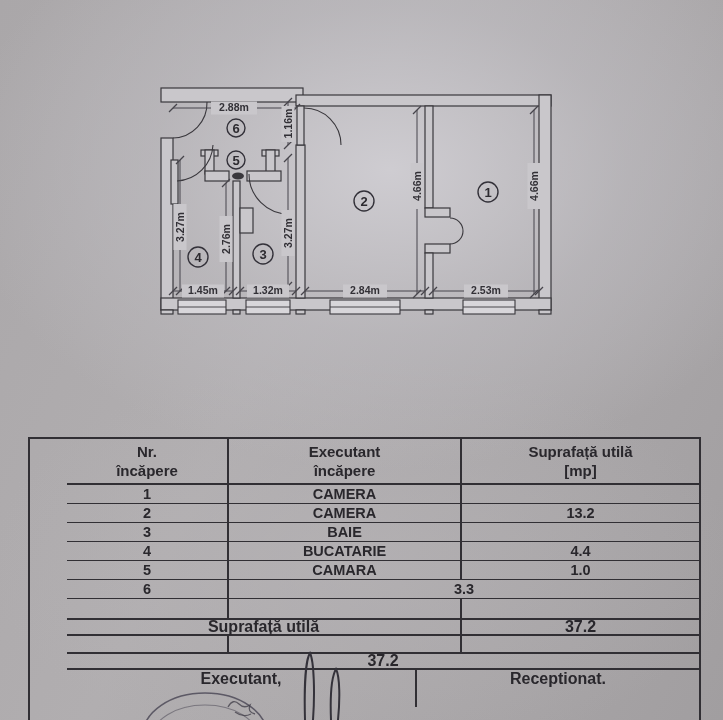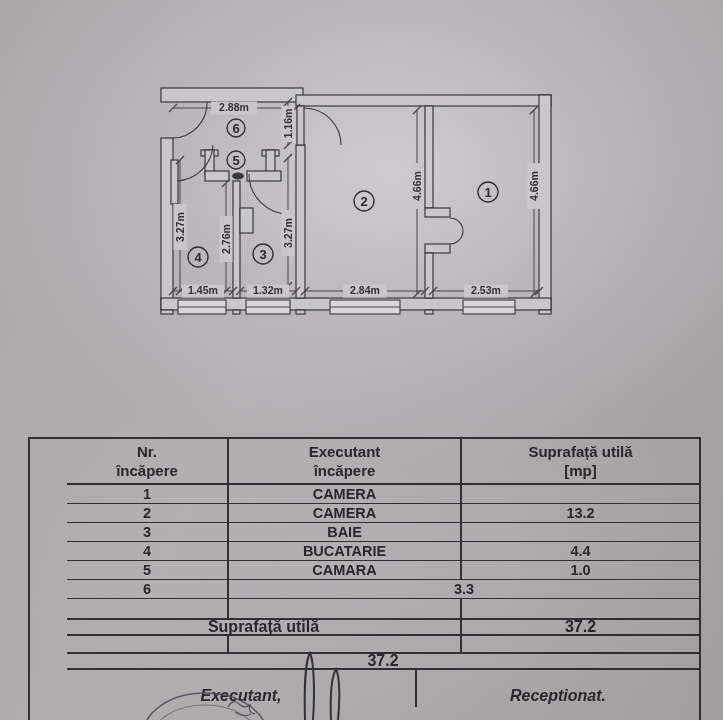--- a/index.html
+++ b/index.html
@@ -30,21 +30,21 @@
   .cell{box-sizing:border-box;display:flex;align-items:center;justify-content:center;text-align:center;}
   .cb{border-right:2px solid #312f34;}
   .c1{width:162px;} .c2{width:233px;} .c3{flex:1;}
   .cwide{width:395px;}
   .hdr{height:46px;font-size:15px;font-weight:600;line-height:1.3;}
   .hdr .cell{flex-direction:column;justify-content:center;}
   .drow{height:19px;font-size:14.5px;font-weight:600;border-bottom-width:1.5px;}
   .erow1{height:21px;} .erow2{height:18px;}
   .srow{height:16px;font-size:16px;font-weight:700;}
   .frow{height:37px;font-size:16px;font-weight:700;border-bottom:none;}
-  .frow .cell{align-items:flex-start;padding-top:17px;font-style:italic;}
+  .frow .cell{align-items:flex-start;}
   .fleft{width:350px;}
   .sig{position:absolute;left:130px;top:645px;width:290px;height:75px;z-index:5;pointer-events:none;}
 </style>
 </head>
 <body>
 
 <svg class="plan" viewBox="0 0 412 240">
 
   <g>
     <rect class="wall" x="11" y="2" width="142" height="14"></rect>

